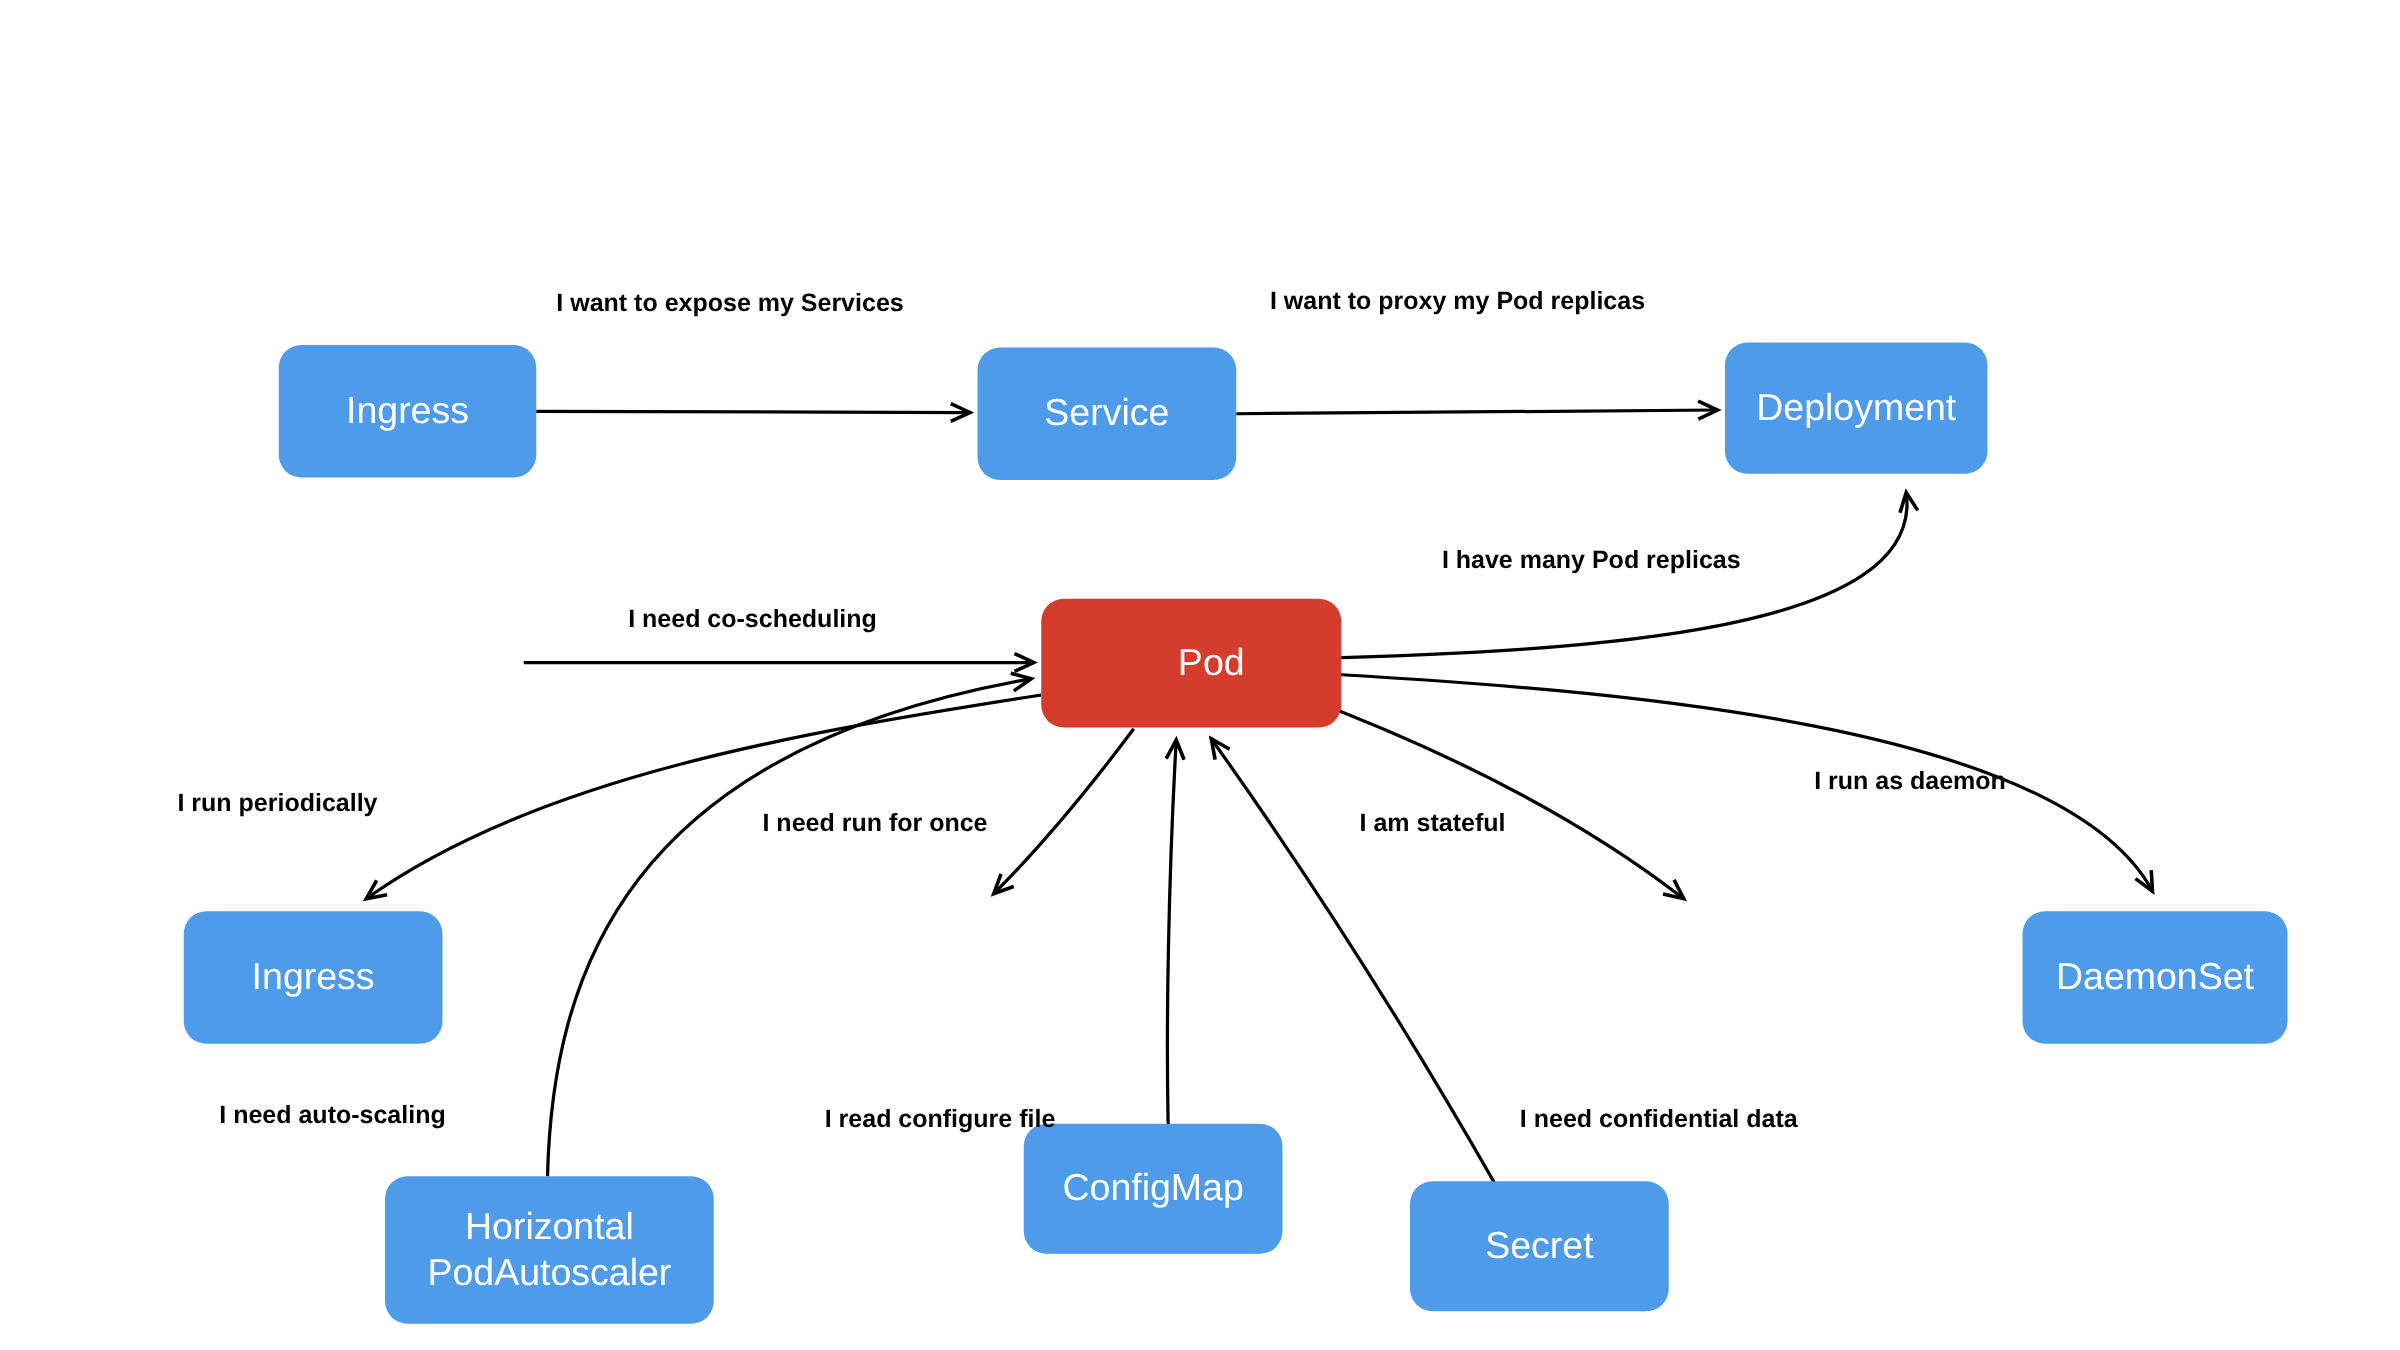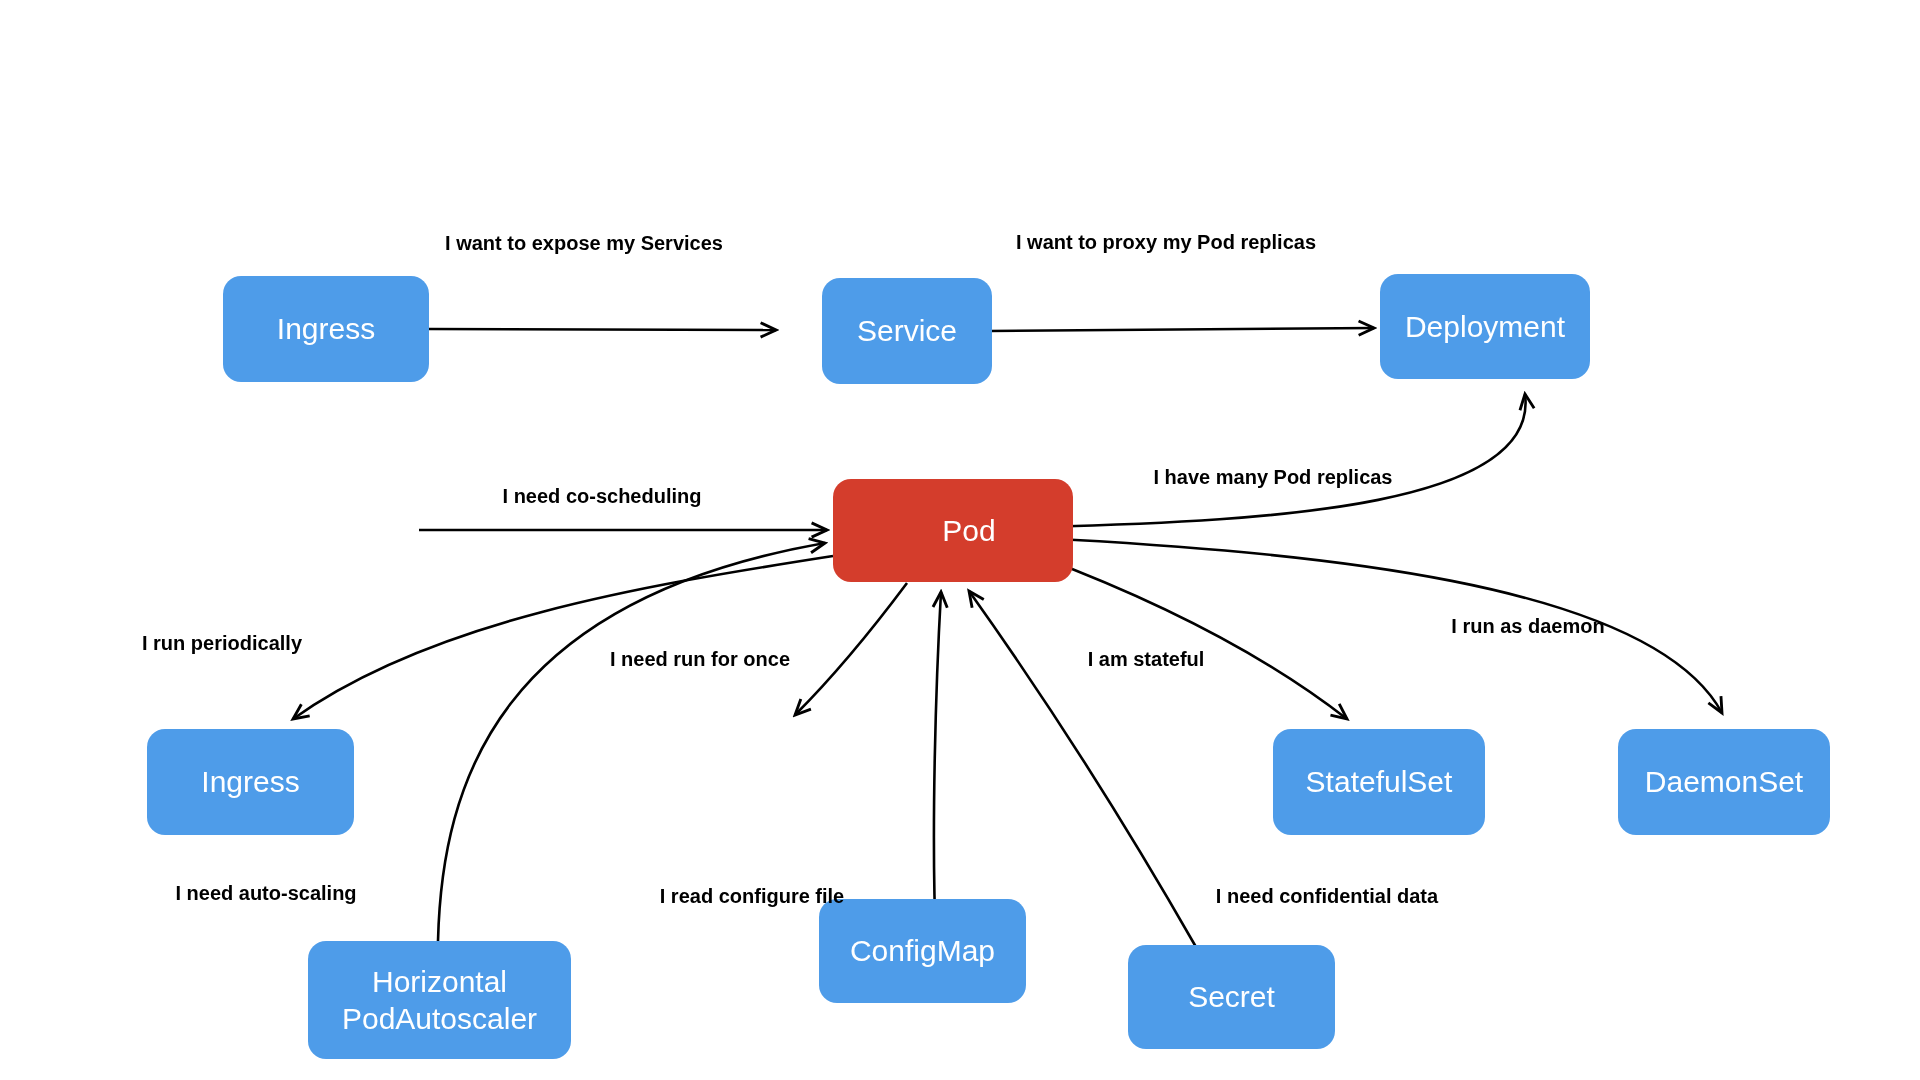--- a/index.html
+++ b/index.html
@@ -45,55 +45,52 @@
     <path class="edge" d="M438,941 C442,780 500,600 825,543"></path>
     <path class="edge" d="M936,945 C931,830 936,680 941,592"></path>
     <path class="edge" d="M1196,947 Q1088,758 969,591"></path>
     <path class="edge" d="M1041,557 Q1230,628 1347,719"></path>
     <path class="edge" d="M1041,538 C1300,552 1650,580 1722,713"></path>
   </svg>
 
   <div class="node blue" style="left:223px;top:276px;width:206px;height:106px;">
       <span>Ingress</span>
     </div>
-  <div class="node blue" style="left:822px;top:278px;width:170px;height:106px;">
+  <div class="node blue" style="left:782px;top:278px;width:207px;height:106px;">
       <span>Service</span>
     </div>
   <div class="node blue" style="left:1380px;top:274px;width:210px;height:105px;">
       <span>Deployment</span>
     </div>
   <div class="node red" style="left:833px;top:479px;width:208px;height:103px;padding-left:32px;">
       <span>Pod</span>
     </div>
   <div class="node blue" style="left:147px;top:729px;width:207px;height:106px;">
       <span>Ingress</span>
-    </div>
-  <div class="node blue" style="left:1273px;top:729px;width:212px;height:106px;">
-      <span>StatefulSet</span>
     </div>
   <div class="node blue" style="left:1618px;top:729px;width:212px;height:106px;">
       <span>DaemonSet</span>
     </div>
   <div class="node blue" style="left:308px;top:941px;width:263px;height:118px;">
     <span>
       <span style="display:block;">Horizontal</span>
       <span style="display:block;">PodAutoscaler</span>
     </span>
   </div>
   <div class="node blue" style="left:819px;top:899px;width:207px;height:104px;">
       <span>ConfigMap</span>
     </div>
   <div class="node blue" style="left:1128px;top:945px;width:207px;height:104px;">
       <span>Secret</span>
     </div>
 
   <div class="elabel" style="left:584px;top:243px;">I want to expose my Services</div>
   <div class="elabel" style="left:1166px;top:242px;">I want to proxy my Pod replicas</div>
   <div class="elabel" style="left:602px;top:496px;">I need co-scheduling</div>
-  <div class="elabel" style="left:1273px;top:449px;margin-top:28px;">I have many Pod replicas</div>
+  <div class="elabel" style="left:1273px;top:449px;">I have many Pod replicas</div>
   <div class="elabel" style="left:222px;top:643px;">I run periodically</div>
   <div class="elabel" style="left:700px;top:659px;">I need run for once</div>
   <div class="elabel" style="left:1146px;top:659px;">I am stateful</div>
   <div class="elabel" style="left:1484px;top:626px;margin-left:44px;">I run as daemon</div>
   <div class="elabel" style="left:266px;top:893px;">I need auto-scaling</div>
   <div class="elabel" style="left:752px;top:896px;">I read configure file</div>
   <div class="elabel" style="left:1327px;top:896px;">I need confidential data</div>
 
 </div>
 

